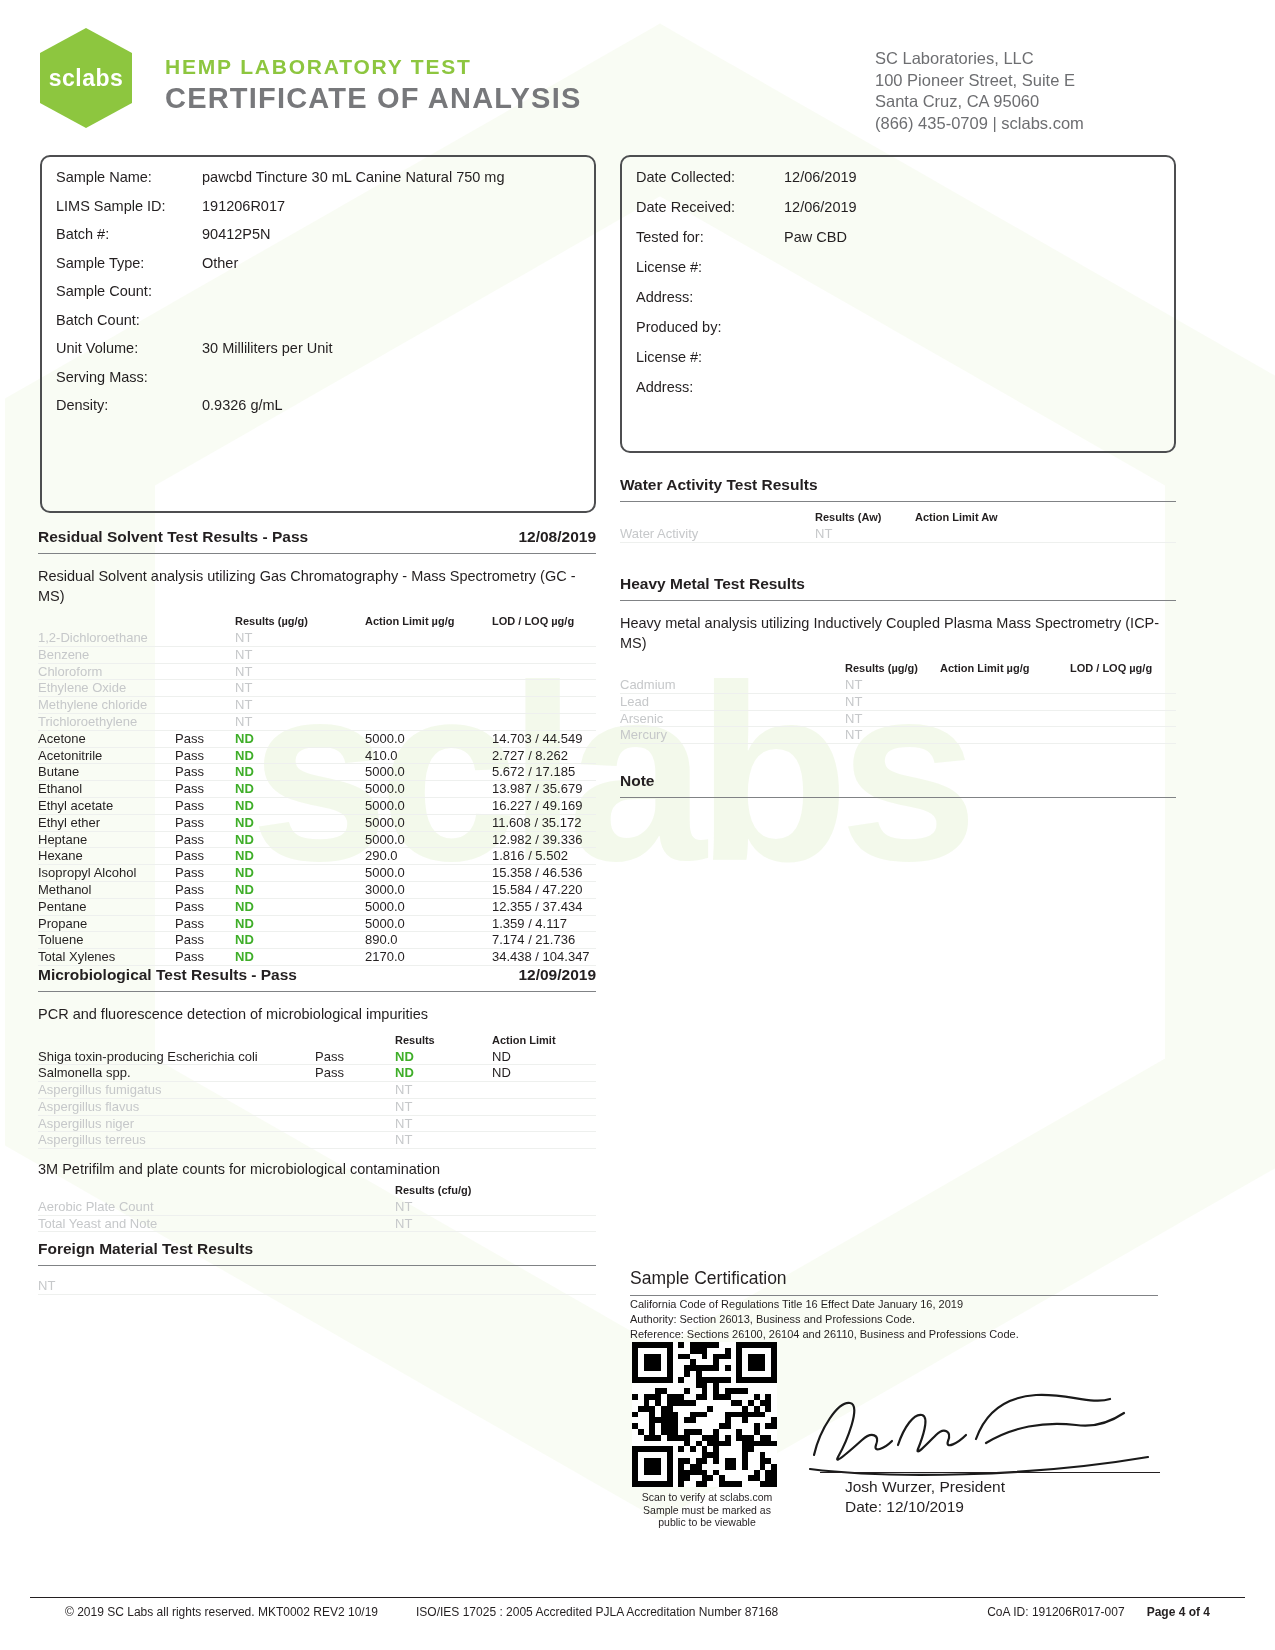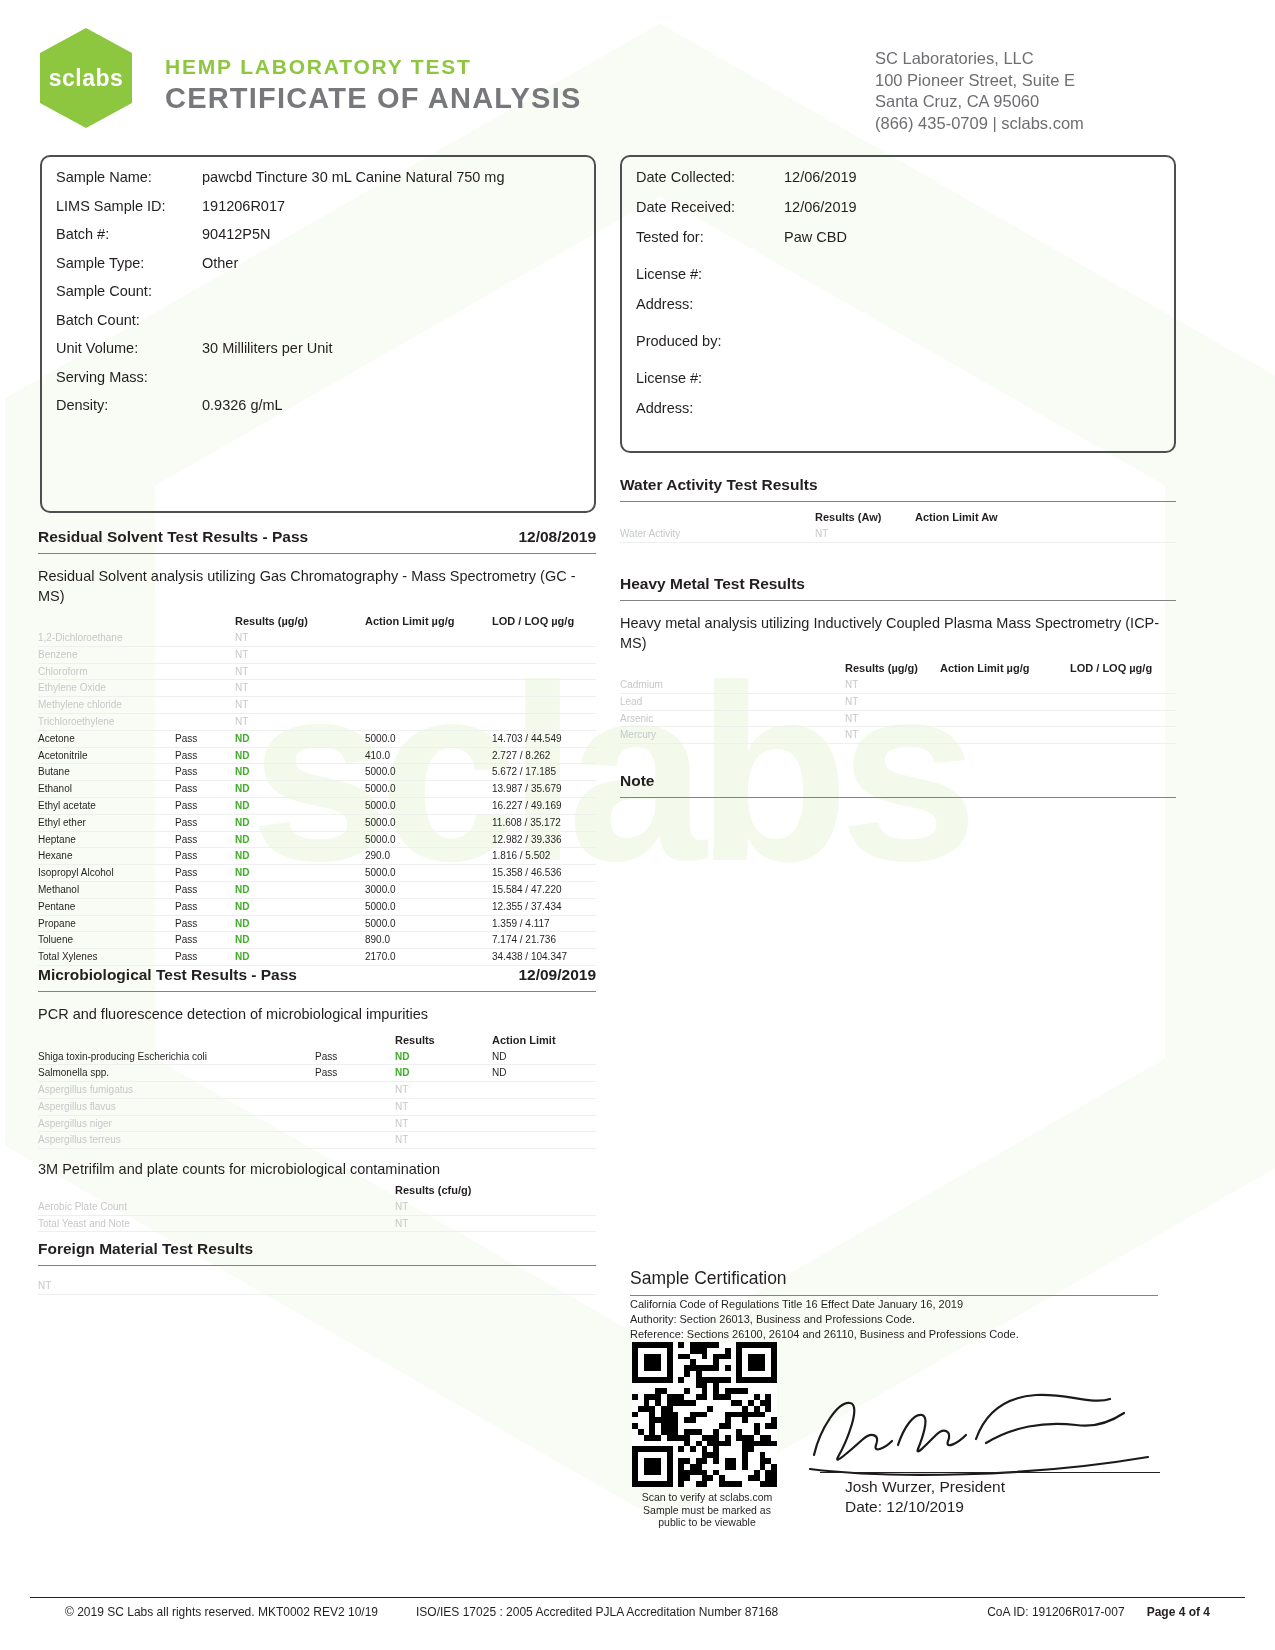--- a/index.html
+++ b/index.html
@@ -26,32 +26,32 @@
   
   .info-box { position:absolute; border:2px solid #4d4e50; border-radius:10px; padding:11px 14px; font-size:14.5px; background:transparent; }
   #sample-box { left:40px; top:155px; width:556px; height:358px; }
   #client-box { left:620px; top:155px; width:556px; height:298px; }
   .box-row { display:flex; min-height:28.5px; align-items:flex-start; line-height:19px; }
   #client-box .box-row { min-height:30px; }
   .box-label { width:146px; flex-shrink:0; }
   #client-box .box-label { width:148px; }
   .box-value { flex:1; max-width:310px; }
   .gap-below { margin-bottom:42px; }
-  .gap-above { margin-top:7px; }
+  .gap-above { }
 
   
   .sect { position:absolute; }
   .sect-head { display:flex; justify-content:space-between; align-items:flex-end;
                font-size:15.5px; font-weight:bold; padding-bottom:7px; border-bottom:1.5px solid #808285; }
   .sect-desc { margin-top:13px; font-size:14.5px; line-height:19.5px; }
   .cols { display:flex; }
   .cols > span { flex-shrink:0; }
   .grow { flex:1 1 auto; }
   .tbl-hdr { font-weight:bold; font-size:11px; margin-top:9px; padding-bottom:3px; }
-  .tbl-row { font-size:10px; line-height:15.8px; border-bottom:1px solid #eef0ee; }
+  .tbl-row { font-size:13px; line-height:15.8px; border-bottom:1px solid #eef0ee; }
   .muted { color:var(--muted); }
   .nd { color:var(--nd); font-weight:bold; }
   .w137{width:137px}.w60{width:60px}.w130{width:130px}.w127{width:127px}
   .w277{width:277px}.w80{width:80px}.w97{width:97px}.w357{width:357px}
   .w195{width:195px}.w100{width:100px}.w225{width:225px}.w95{width:95px}
 
   #sect-residual { left:38px; top:528px; width:558px; }
   #sect-micro    { left:38px; top:966px; width:558px; }
   #sect-foreign  { left:38px; top:1240px; width:558px; }
   #sect-water    { left:620px; top:476px; width:556px; }

